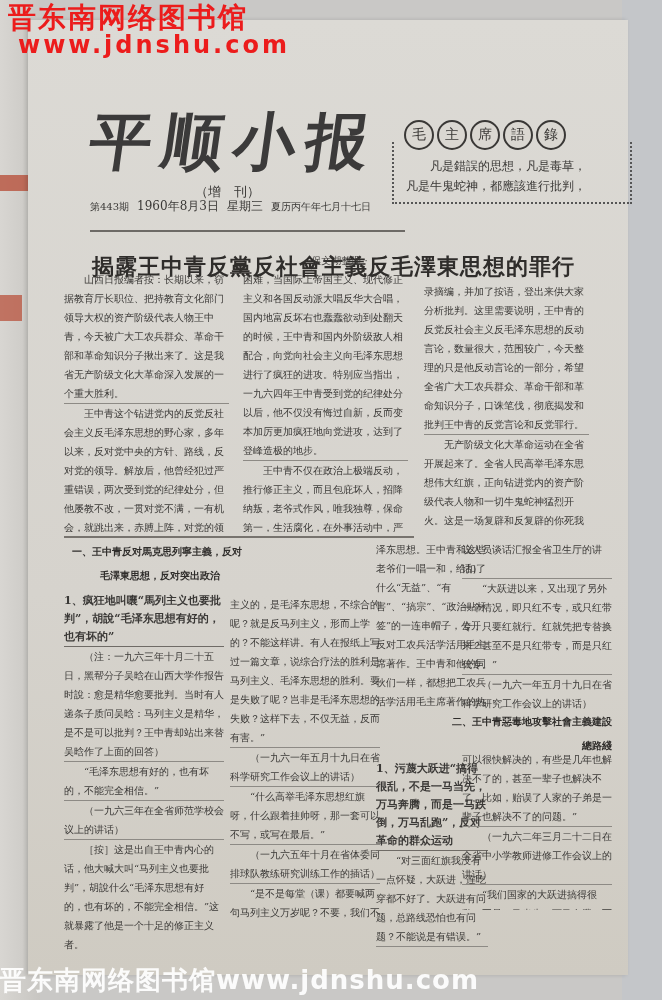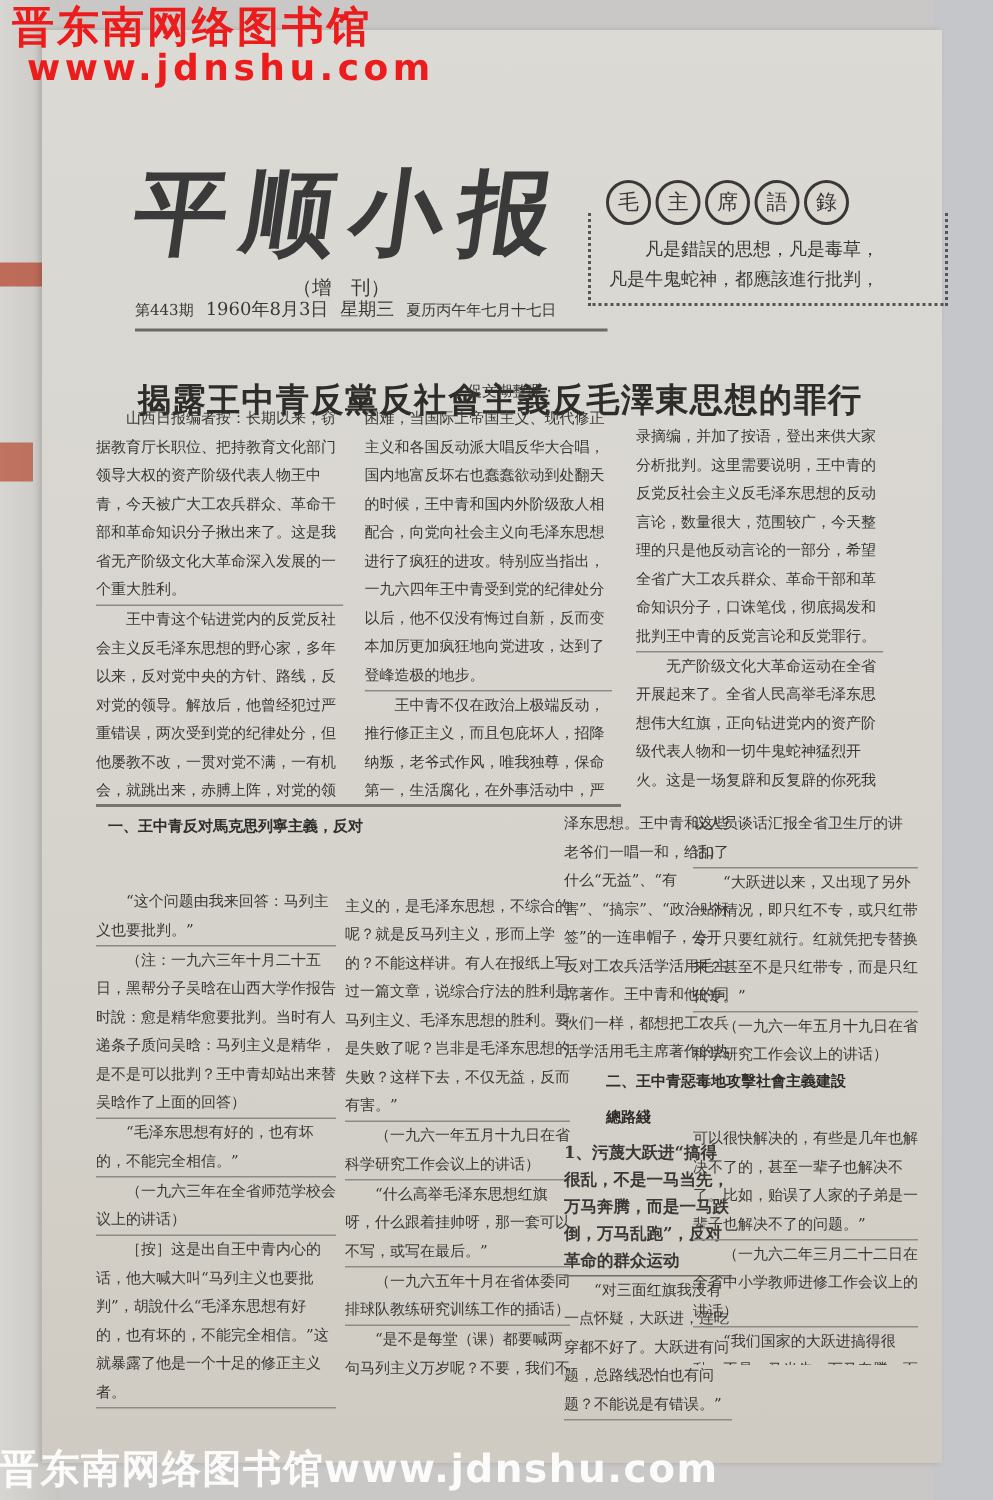--- a/index.html
+++ b/index.html
@@ -10,21 +10,21 @@
   .bg-left .red1{position:absolute;left:0;top:175px;width:28px;height:16px;background:#b8513c;opacity:.8;}
   .bg-left .red2{position:absolute;left:0;top:295px;width:22px;height:26px;background:#b8513c;opacity:.75;}
   .bg-right{position:absolute;right:0;top:0;width:40px;height:1000px;background:#c4c6c9;}
   .paper{position:absolute;left:28px;top:20px;width:600px;height:955px;
        background:linear-gradient(180deg,#dcdad5 0%,#d6d3cd 60%,#cfcbc2 100%);
        box-shadow:-2px 0 4px rgba(0,0,0,.15);}
   .masthead{position:absolute;left:90px;top:100px;width:300px;height:90px;}
   .masthead-title{font-family:"DejaVu Serif",serif;font-size:62px;font-weight:bold;color:#3b3a3a;
        letter-spacing:10px;transform:skewX(-8deg);white-space:nowrap;}
   .edition{position:absolute;left:195px;top:183px;font-size:13px;color:#3a3836;}
-  .issue-line{position:absolute;left:90px;top:198px;width:315px;font-size:10px;display:flex;gap:8px;align-items:baseline;border-bottom:2px solid #6d6a66;padding-bottom:4px;}
+  .issue-line{position:absolute;left:90px;top:198px;width:315px;font-size:10px;display:flex;gap:8px;align-items:baseline;border-bottom:2px solid #6d6a66;padding-bottom:15px;}
   .issue-line .big{font-size:12px;}
   .quote-box{position:absolute;left:392px;top:120px;width:240px;height:100px;}
   .quote-head{display:flex;gap:3px;margin-left:12px;}
   .quote-head span{width:26px;height:26px;border:2px solid #3a3836;border-radius:50%;display:flex;align-items:center;justify-content:center;font-size:14px;background:#dad7d1;}
   .quote-body{border:2px dotted #555;border-top:none;margin-top:-8px;padding:14px 8px 6px 12px;font-size:12px;line-height:20px;}
   .headline{position:absolute;left:92px;top:220px;width:560px;font-size:22px;font-weight:bold;letter-spacing:1px;color:#2f2d2b;white-space:nowrap;margin-top:32px;}
   .byline{position:absolute;left:305px;top:254px;font-size:10px;}
   .col{position:absolute;font-size:10px;line-height:19px;color:#3a3836;}
   .col p{margin:0;border-bottom:1px solid #8d8a85;text-indent:2em;}
   .col p.cont{text-indent:0;}
@@ -86,24 +86,25 @@
 
 </div>
 <div class="col" style="left:424px;top:282px;width:165px;height:250px;overflow:hidden;">
   <p class="cont">录摘编，并加了按语，登出来供大家分析批判。这里需要说明，王中青的反党反社会主义反毛泽东思想的反动言论，数量很大，范围较广，今天整理的只是他反动言论的一部分，希望全省广大工农兵群众、革命干部和革命知识分子，口诛笔伐，彻底揭发和批判王中青的反党言论和反党罪行。</p>
   <p>无产阶级文化大革命运动在全省开展起来了。全省人民高举毛泽东思想伟大红旗，正向钻进党内的资产阶级代表人物和一切牛鬼蛇神猛烈开火。这是一场复辟和反复辟的你死我活的阶级斗争，我们一定要站稳立场，擦亮眼睛，分清敌我，坚决斗争。不管他是谁，不管他资格多老，职位多高，“权威”多大，只要他反党反社会主义反毛泽东思想，我们就要坚决地把他揪出来，斗倒斗臭，彻底斗垮。</p>
 </div>
 <div class="rule" style="left:64px;top:536px;width:350px;"></div>
 
 <div class="section-title" style="left:72px;top:540px;">
   <div>一、王中青反对馬克思列寧主義，反对</div>
+  <div style="padding-left:28px">毛澤東思想，反对突出政治</div>
 </div>
 
 <div class="col" style="left:64px;top:592px;width:160px;height:360px;overflow:hidden;">
-  <p>“这个问题由我来回答：马列主义也要批判。”</p>
+  <div class="sub-title">1、疯狂地叫嚷“馬列主义也要批判”，胡說“毛泽东思想有好的，也有坏的”</div>
   <p>（注：一九六三年十月二十五日，黑帮分子吴晗在山西大学作报告时說：愈是精华愈要批判。当时有人递条子质问吴晗：马列主义是精华，是不是可以批判？王中青却站出来替吴晗作了上面的回答）</p>
   <p>“毛泽东思想有好的，也有坏的，不能完全相信。”</p>
   <p>（一九六三年在全省师范学校会议上的讲话）</p>
   <p>［按］这是出自王中青内心的话，他大喊大叫“马列主义也要批判”，胡說什么“毛泽东思想有好的，也有坏的，不能完全相信。”这就暴露了他是一个十足的修正主义者。</p>
 
 </div>
 
 <div class="col" style="left:230px;top:595px;width:150px;height:330px;overflow:hidden;">
   <p class="cont">主义的，是毛泽东思想，不综合的呢？就是反马列主义，形而上学的？不能这样讲。有人在报纸上写过一篇文章，说综合疗法的胜利是马列主义、毛泽东思想的胜利。要是失败了呢？岂非是毛泽东思想的失败？这样下去，不仅无益，反而有害。”</p>
   <p>（一九六一年五月十九日在省科学研究工作会议上的讲话）</p>
@@ -118,21 +119,21 @@
 
 </div>
 
 <div class="col" style="left:462px;top:540px;width:150px;height:170px;overflow:hidden;">
   <p class="cont">议人员谈话汇报全省卫生厅的讲话）</p>
   <p>“大跃进以来，又出现了另外一个情况，即只红不专，或只红带专，只要红就行。红就凭把专替换来？甚至不是只红带专，而是只红代专。”</p>
   <p>（一九六一年五月十九日在省科学研究工作会议上的讲话）</p>
 
 </div>
 
-<div class="section-title" style="left:372px;top:710px;text-align:left;width:240px;margin-left:32px;">
+<div class="section-title" style="left:372px;top:710px;text-align:right;width:240px;">
   <div>二、王中青惡毒地攻擊社會主義建設</div>
   <div>總路綫</div>
 </div>
 
 <div class="col" style="left:376px;top:760px;width:112px;height:190px;overflow:hidden;">
   <div class="sub-title">1、污蔑大跃进“搞得很乱，不是一马当先，万马奔腾，而是一马跌倒，万马乱跑”，反对革命的群众运动</div>
   <p>“对三面红旗我没有一点怀疑，大跃进，连吃穿都不好了。大跃进有问题，总路线恐怕也有问题？不能说是有错误。”</p>
   <p>（一九六二年一月二日在昔阳县召开的全省教育工作会议上的讲话）</p>
 
 </div>

